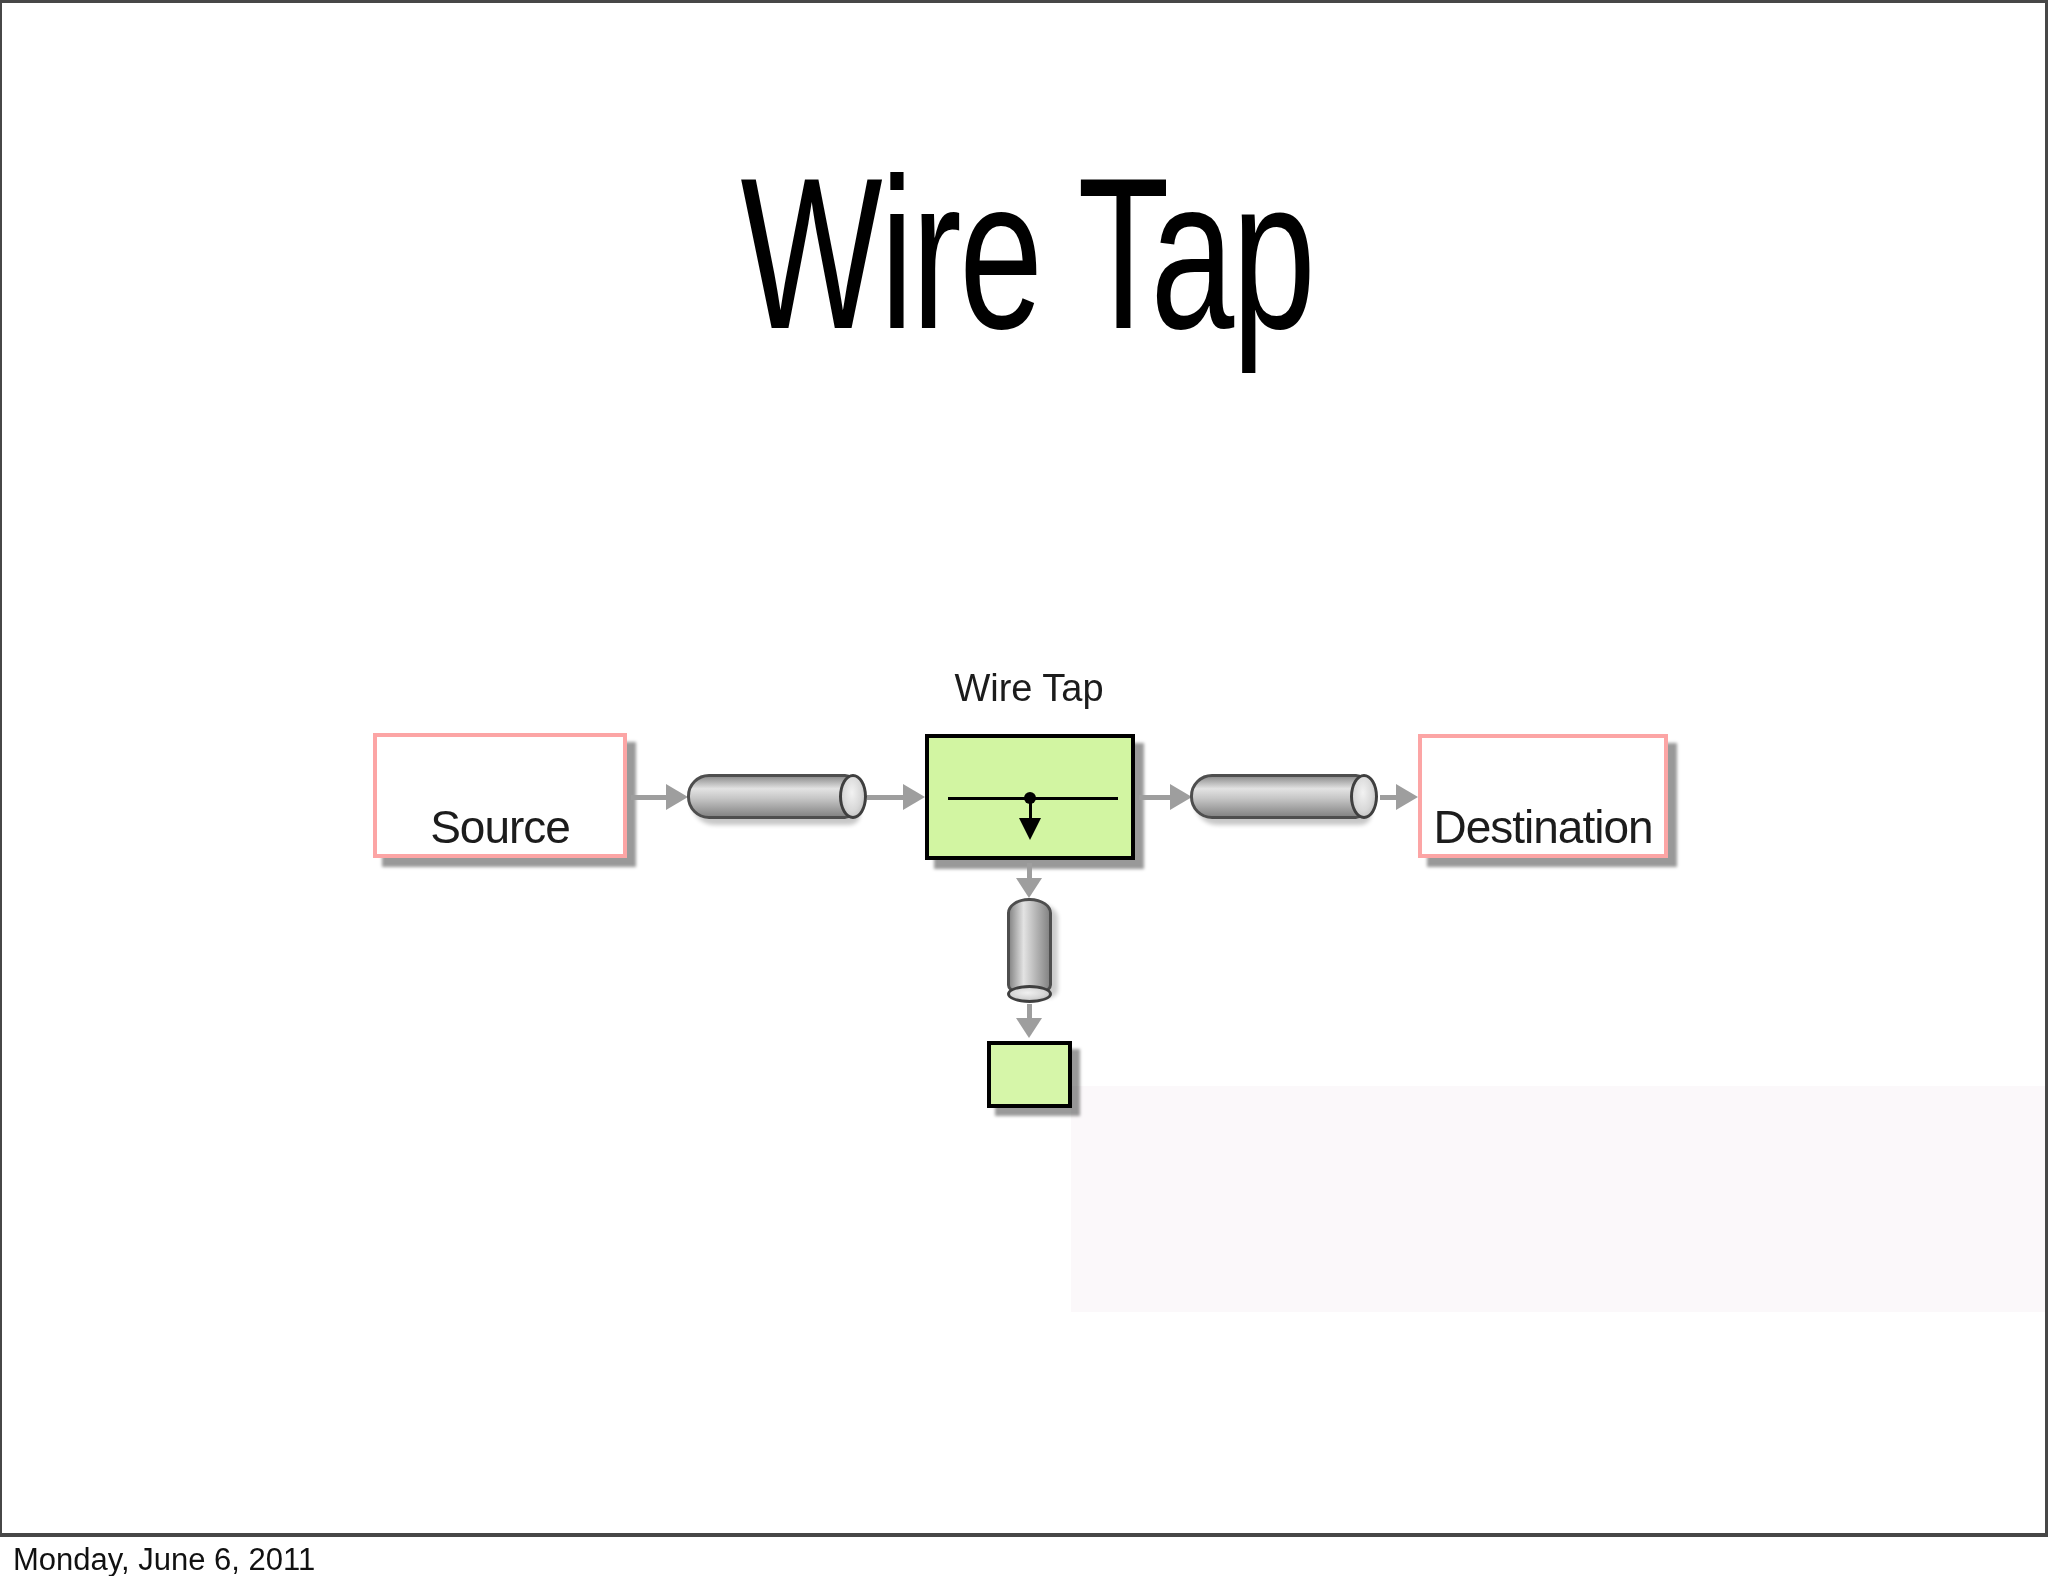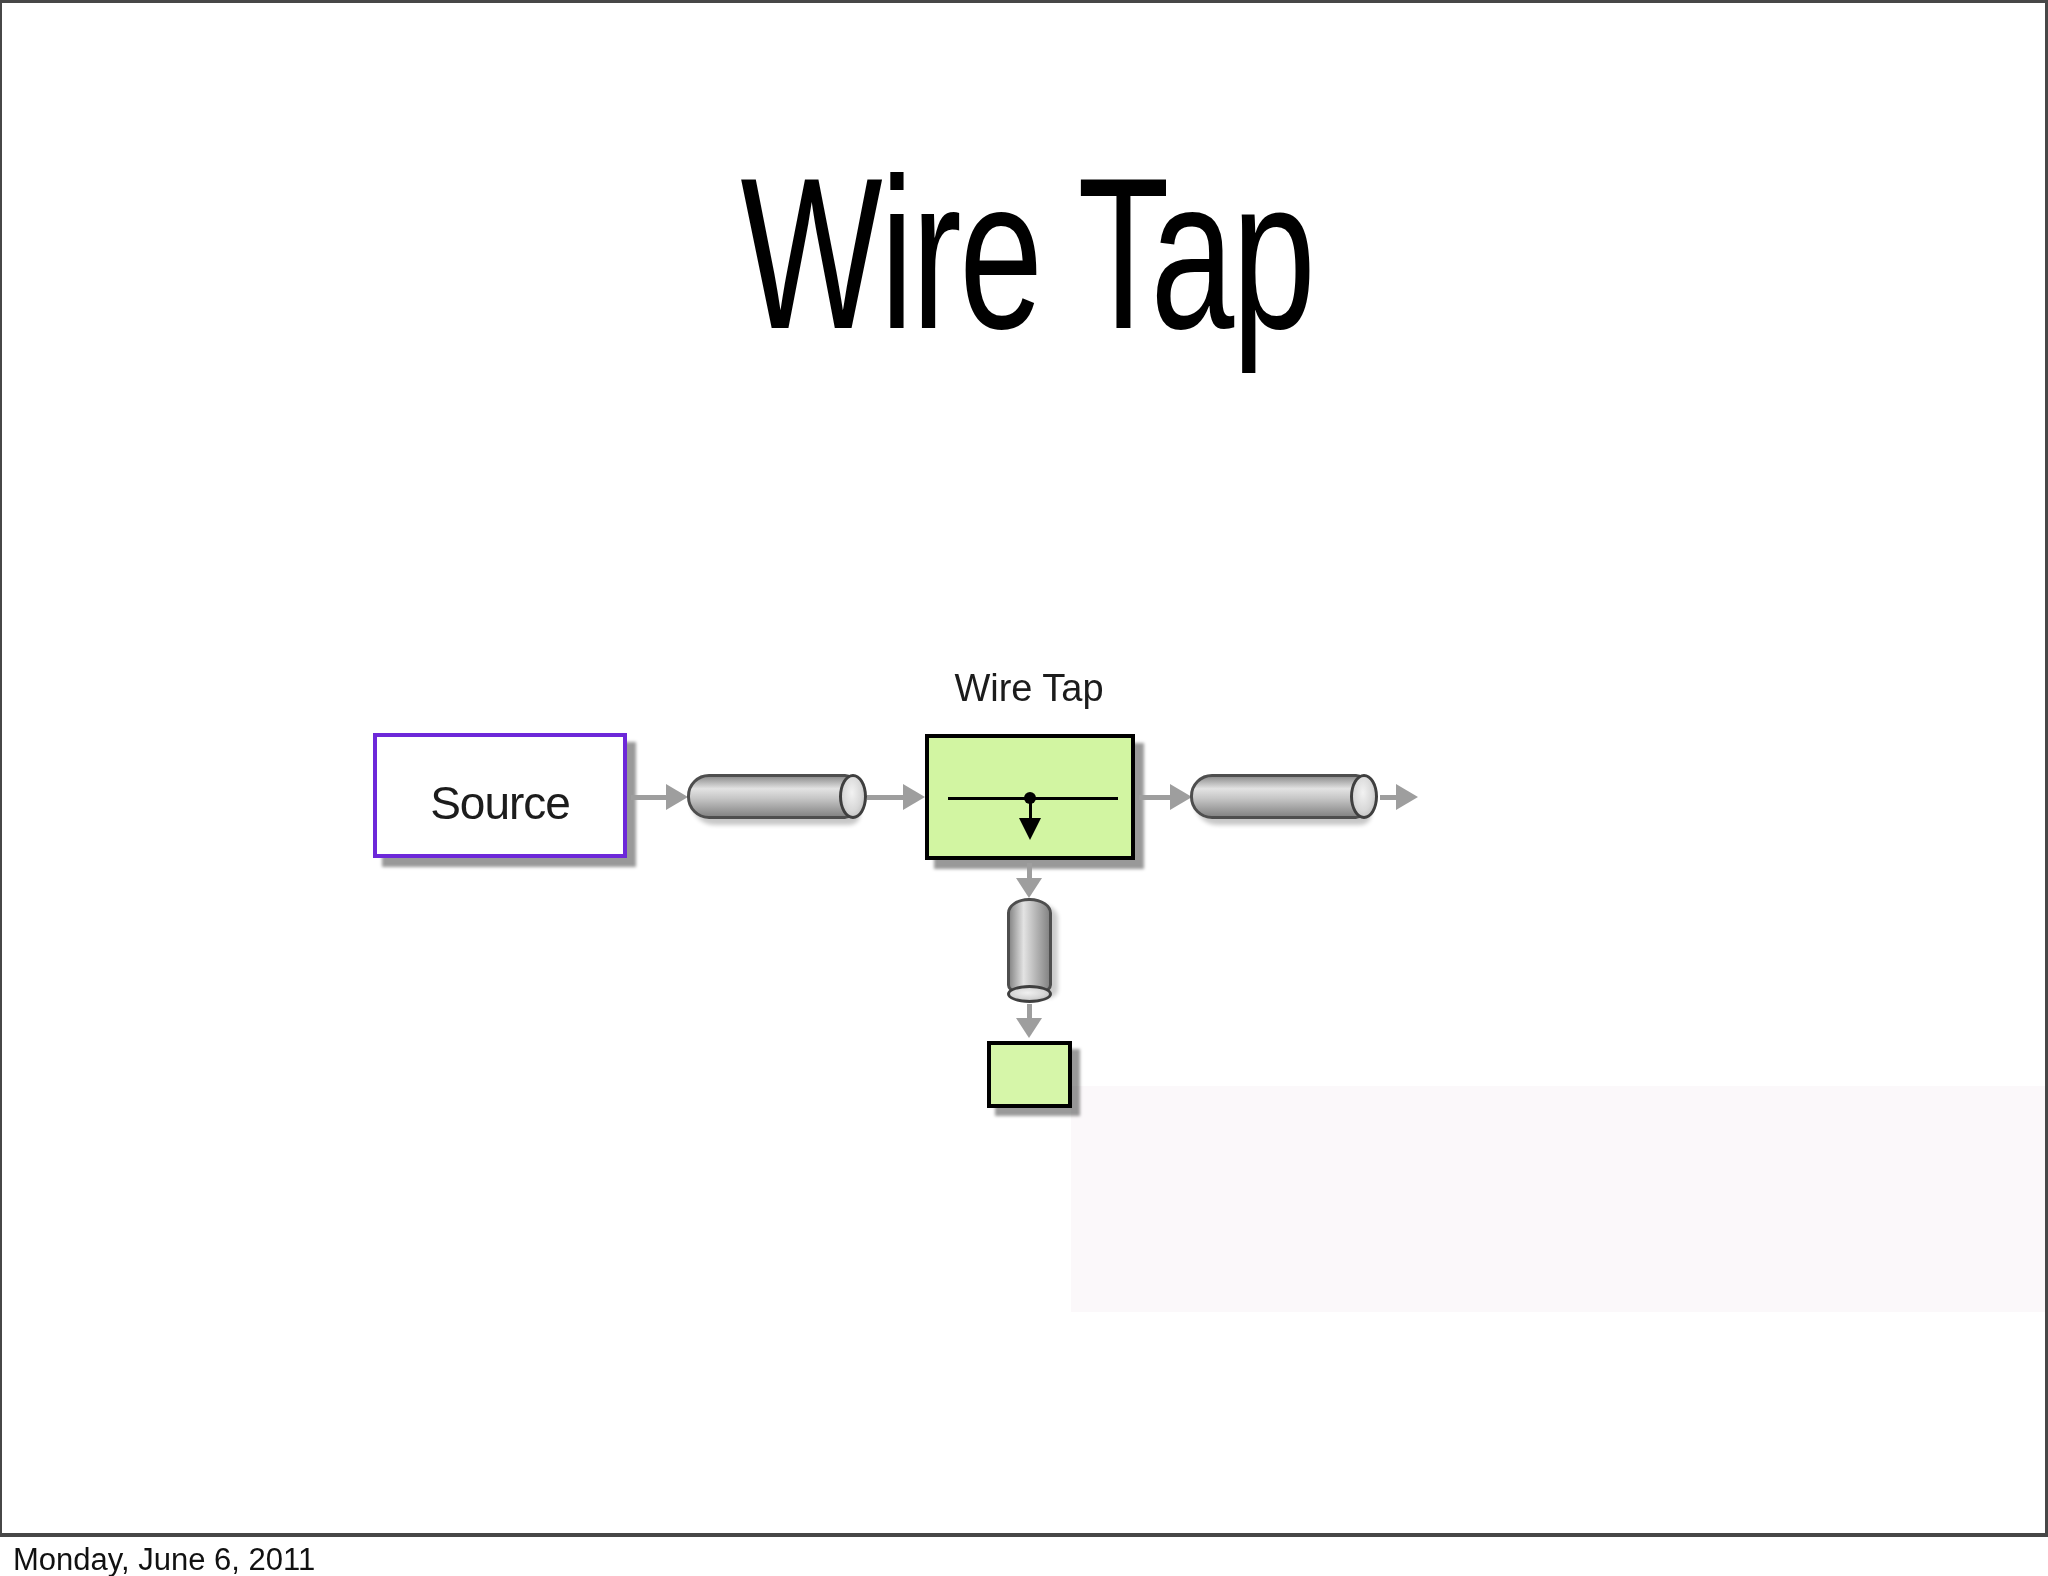--- a/index.html
+++ b/index.html
@@ -33,23 +33,23 @@
     transform:translateX(-50%) scaleX(0.70);
     transform-origin:center top;
     font-size:215px;line-height:1;letter-spacing:-0.015em;
     color:#000000;white-space:nowrap;z-index:2;
   }
 
   .diagram{position:absolute;inset:0;z-index:2;}
 
   .node-box{
     position:absolute;box-sizing:border-box;
-    background:#ffffff;border:4px solid #6d28d9;
+    background:#ffffff;border:4px solid #fca5a5;
     box-shadow:9px 9px 3px rgba(0,0,0,0.40);
-    display:flex;align-items:center;justify-content:center;
+    display:flex;align-items:flex-end;justify-content:center;
   }
   .node-label{
     font-size:46px;color:#1c1c1c;letter-spacing:-1px;
     padding-top:14px;white-space:nowrap;
   }
 
   .pattern-label{
     position:absolute;left:1029px;top:667px;transform:translateX(-50%);
     font-size:38px;color:#1c1c1c;white-space:nowrap;
   }
@@ -169,20 +169,23 @@
     <div class="pipe pipe-h" style="left:1190px;top:774px;width:188px;height:45px;">
       <div class="pipe-body"></div>
       <div class="pipe-cap"></div>
     </div>
 
     <div>
       <div class="arrow-shaft" style="left:1380px;top:795px;width:18px;height:5px;"></div>
       <div class="arrow-head-right" style="left:1396px;top:784px;"></div>
     </div>
 
+    <div class="node-box" style="left:1418px;top:734px;width:250px;height:124px;">
+      <span class="node-label">Destination</span>
+    </div>
 
     <div>
       <div class="arrow-shaft" style="left:1027px;top:863px;width:5px;height:16px;"></div>
       <div class="arrow-head-down" style="left:1016px;top:878px;"></div>
     </div>
 
     <div class="pipe pipe-v" style="left:1007px;top:898px;width:45px;height:105px;">
       <div class="pipe-body"></div>
       <div class="pipe-cap"></div>
     </div>

